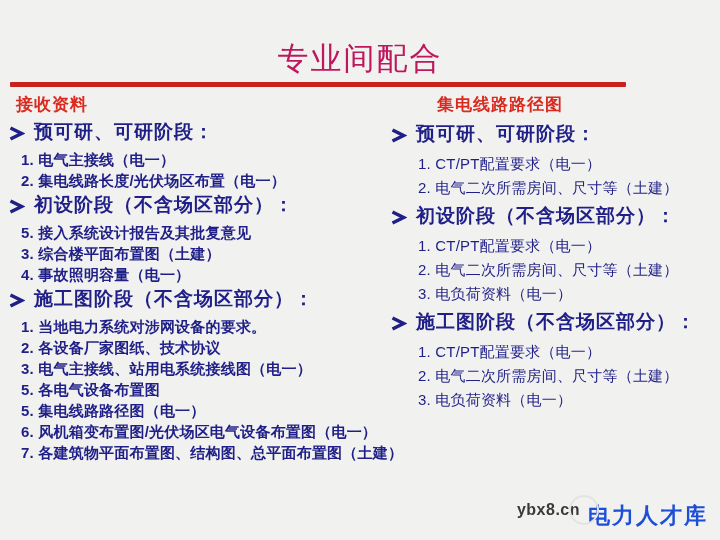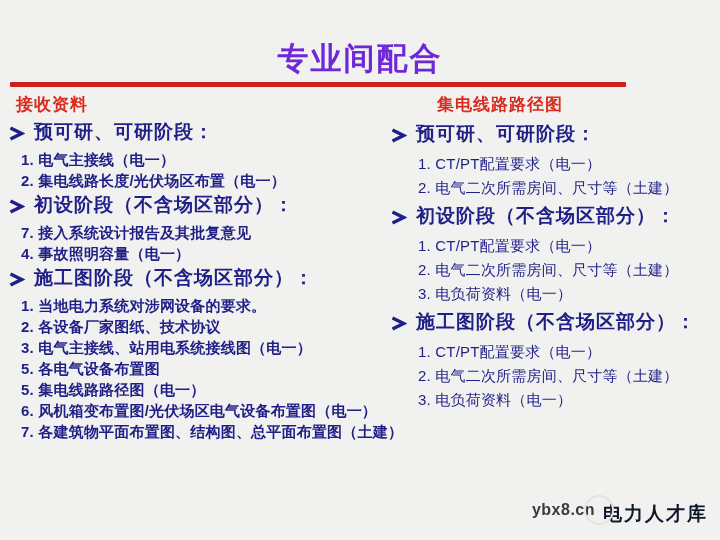--- a/index.html
+++ b/index.html
@@ -5,21 +5,21 @@
   html,body{margin:0;padding:0;}
   body{
     width:720px;height:540px;overflow:hidden;
     background:#f1f1f0;
     font-family:"Liberation Sans","DejaVu Sans",sans-serif;
   }
   .slide{position:relative;width:720px;height:540px;}
   .title{
     position:absolute;top:38px;left:0;width:720px;
     text-align:center;
-    color:#6d28d9;font-size:31px;font-weight:bold;letter-spacing:2px;
+    color:#be185d;font-size:31px;font-weight:normal;letter-spacing:2px;
   }
   .rule{
     position:absolute;top:82px;left:10px;width:616px;height:5px;
     background:#c9211c;border-radius:1px;
   }
   .col-header{
     position:absolute;top:93px;
     color:#d92b1f;font-size:17px;font-weight:bold;letter-spacing:1px;
   }
   .col-header.left{left:16px;text-align:right;}
@@ -51,21 +51,21 @@
   .wm-site{
     position:relative;
     color:#3a3a3a;font-size:16px;font-weight:bold;letter-spacing:0.5px;
   }
   .wm-ring{
     position:absolute;left:52px;top:-6px;width:26px;height:26px;
     border:2px solid #e3e3e1;border-radius:50%;
   }
   .wm-name{
     margin-left:8px;
-    color:#0f172a;font-size:19px;font-weight:bold;letter-spacing:2px;
+    color:#1d4ed8;font-size:22px;font-weight:bold;letter-spacing:2px;
   }
 </style>
 </head>
 <body>
 
 <div class="slide">
 
   <div class="title">专业间配合</div>
   <div class="rule"></div>
 
@@ -89,21 +89,22 @@
 
     <div class="section">
       <div class="heading">
         <span class="arrow">
           <svg width="17" height="17" viewBox="0 0 17 17">
               <path d="M2.5 3 L13.5 8.5 L2.5 14" fill="none" stroke="#1f1f87" stroke-width="3.4" stroke-linecap="butt" stroke-linejoin="miter"></path>
             </svg>
         </span>
         <span>初设阶段（不含场区部分）：</span>
       </div>
-      <div class="item">7. 接入系统设计报告及其批复意见</div>
+      <div class="item">5. 接入系统设计报告及其批复意见</div>
+      <div class="item">3. 综合楼平面布置图（土建）</div>
       <div class="item">4. 事故照明容量（电一）</div>
     </div>
 
     <div class="section">
       <div class="heading">
         <span class="arrow">
           <svg width="17" height="17" viewBox="0 0 17 17">
               <path d="M2.5 3 L13.5 8.5 L2.5 14" fill="none" stroke="#1f1f87" stroke-width="3.4" stroke-linecap="butt" stroke-linejoin="miter"></path>
             </svg>
         </span>

